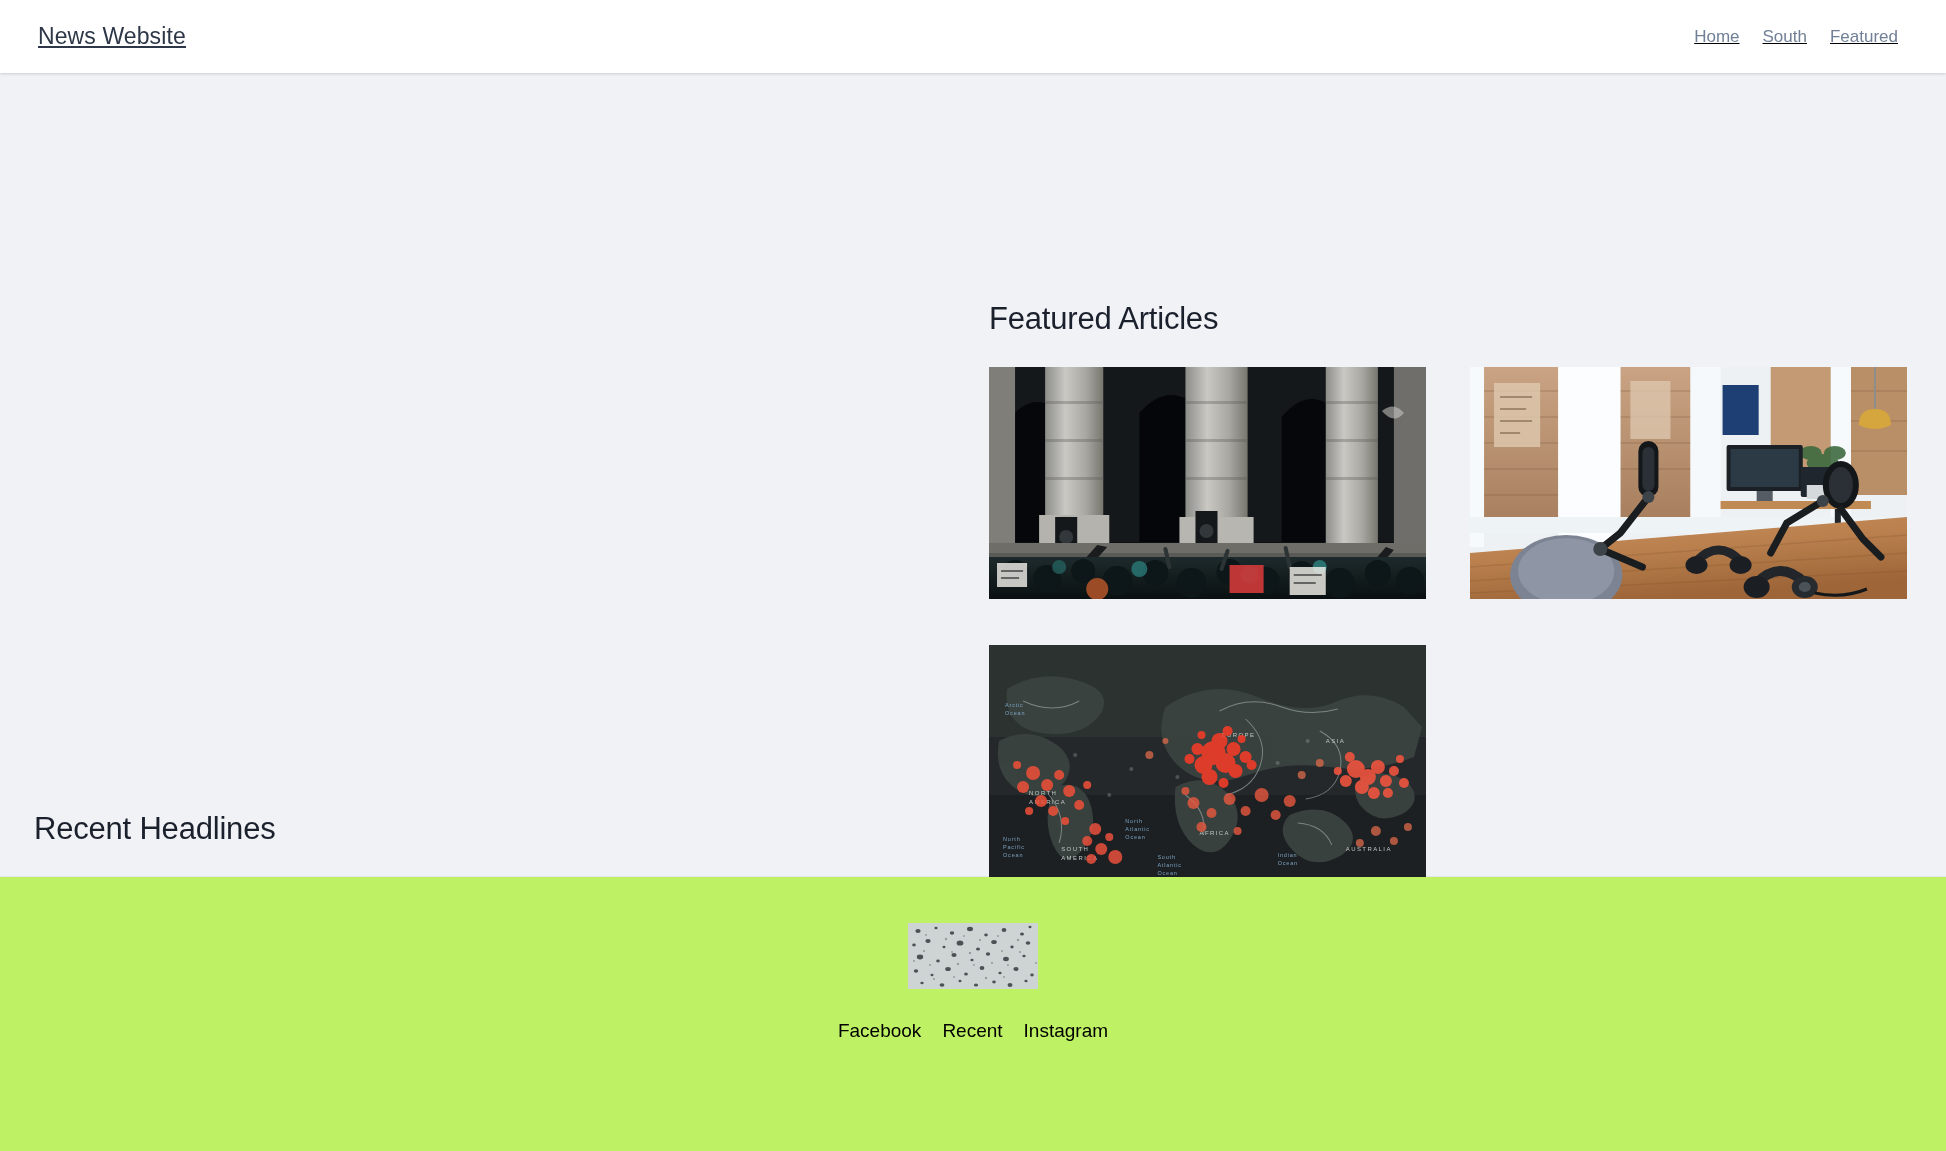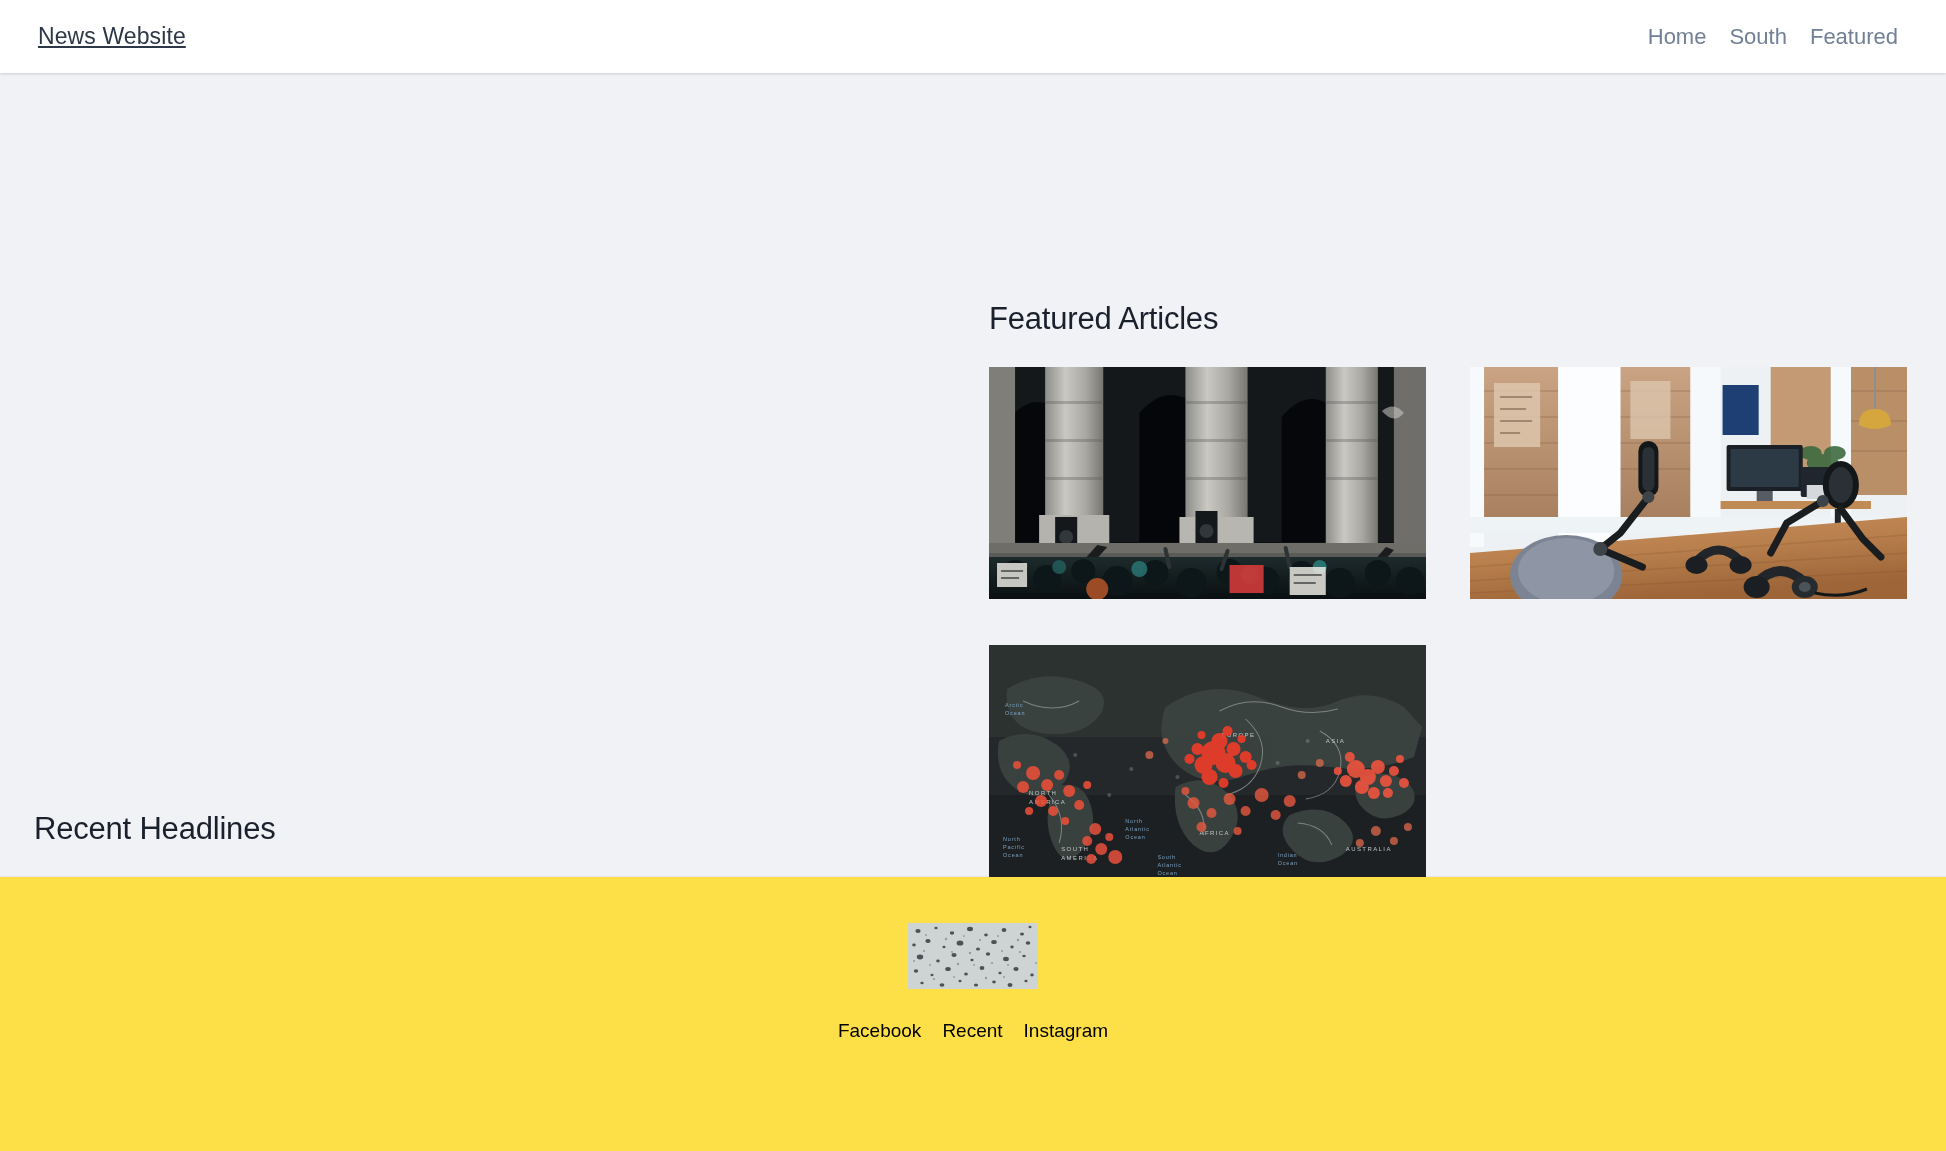--- a/index.html
+++ b/index.html
@@ -20,39 +20,40 @@
   .site-header {
     height: 73px;
     background: #ffffff;
     display: flex;
     align-items: center;
     justify-content: space-between;
     padding: 0 38px 0 38px;
     box-shadow: 0 1px 3px rgba(0,0,0,0.10), 0 1px 2px rgba(0,0,0,0.06);
     position: relative;
     z-index: 5;
+    text-decoration: underline;
   }
 
   .brand {
     font-size: 23px;
     color: #2d3748;
     font-weight: 400;
     letter-spacing: 0.1px;
     line-height: 1;
   }
 
   .main-nav {
     display: flex;
     align-items: center;
     gap: 23px;
     padding-right: 10px;
   }
 
   .nav-link {
-    font-size: 22px;
+    font-size: 17px;
     color: #718096;
     text-decoration: none;
     line-height: 1;
   }
 
   
   .content-wrap {
     display: flex;
     padding: 22px 34px 0 34px;
     height: 804px;
@@ -106,21 +107,21 @@
   }
 
   .article-thumb {
     width: 100%;
     height: 100%;
     display: block;
   }
 
   
   .site-footer {
-    background: #fde047;
+    background: #bef264;
     height: 274px;
     padding-top: 46px;
     text-align: center;
     box-shadow: 0 -1px 0 rgba(0,0,0,0.045);
   }
 
   .footer-logo {
     width: 130px;
     height: 66px;
     margin: 0 auto 32px auto;

